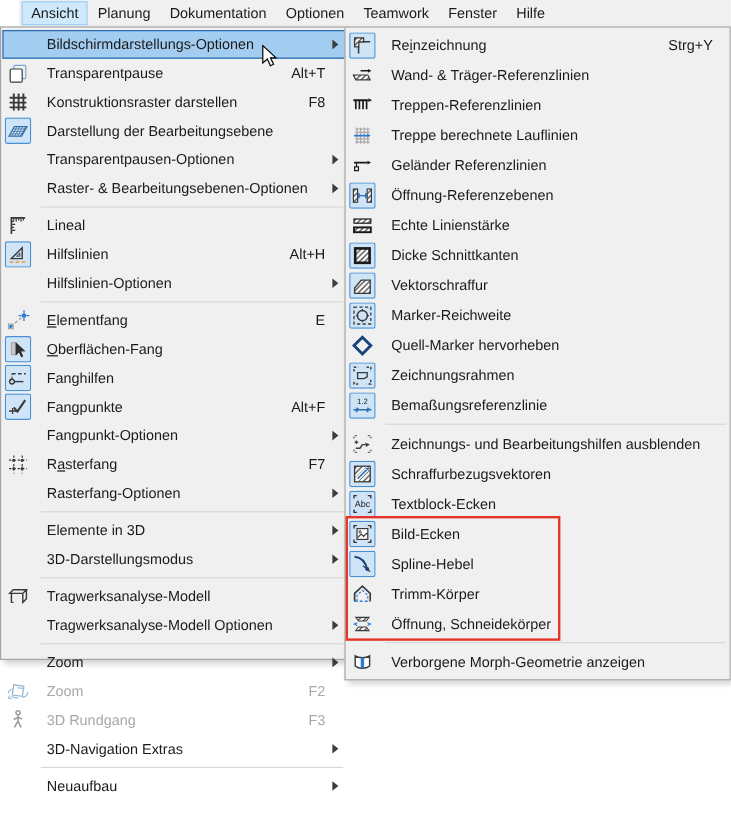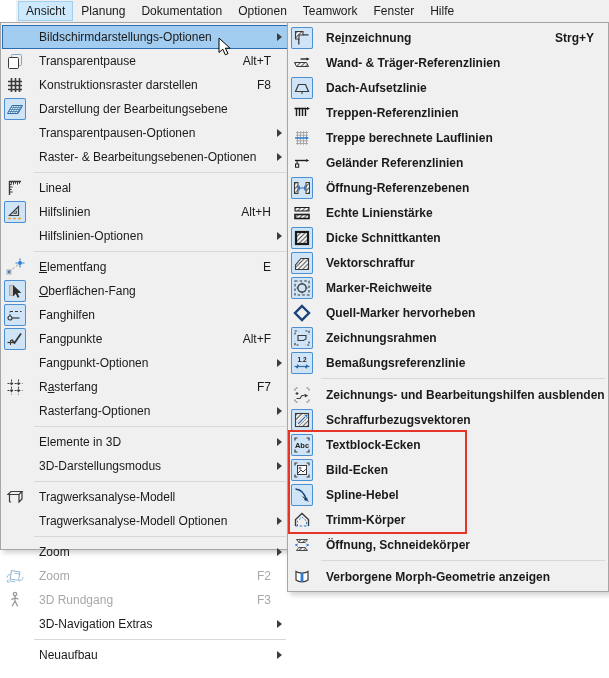--- a/index.html
+++ b/index.html
@@ -35,21 +35,21 @@
   }
   .menu-panel {
     position:absolute; background:var(--menu-bg);
     border:1px solid var(--panel-border);
     box-shadow:3px 3px 5px rgba(0,0,0,.18);
     padding:2px 0; box-sizing:border-box;
   }
   #left-menu { left:0; top:22px; width:290px; height:528px; z-index:4; }
   #submenu   { left:287px; top:22px; width:322px; z-index:5; }
   .menu-row { display:flex; align-items:center; height:24px; padding:0 3px 0 2px; margin:0 1px; }
-  #submenu .menu-row { height:25px;font-weight:bold; }
+  #submenu .menu-row { height:25px; }
   .menu-row.highlighted {
     background:var(--highlight-fill);
     box-shadow:inset 0 0 0 1px var(--highlight-border);
   }
   .icon-cell { flex:0 0 30px; width:30px; display:flex; align-items:center; justify-content:flex-start; }
   .icon-box { width:22px; height:22px; display:flex; align-items:center; justify-content:center; border-radius:2px; }
   .icon-box.toggled { background:var(--toggle-fill); box-shadow:inset 0 0 0 1px var(--toggle-border); }
   .icon-box svg { display:block; }
   .label { margin-right:auto; padding-left:5px; white-space:nowrap; }
   .shortcut { padding:0 10px 0 12px; white-space:nowrap; }
@@ -338,31 +338,20 @@
             <path d="M2.5 9.5 H14.5 L16.5 13.5 H4.5 Z" fill="url(#hatch)" stroke="#3a3a3a" stroke-width="1"></path>
             <path d="M8.5 6 H15" stroke="#1a1a1a" stroke-width="1.3"></path>
             <path d="M14.6 4.4 L17.6 6 L14.6 7.6 Z" fill="#1a1a1a"></path>
           </svg>
         </span>
       </span>
       <span class="label">Wand- &amp; Träger-Referenzlinien</span>
     </div>
     <div class="menu-row">
       <span class="icon-cell">
-        <span class="icon-box toggled">
-          <svg width="20" height="20" viewBox="0 0 20 20">
-            <path d="M3.5 13.5 L6.5 6.5 H13.5 L16.5 13.5 Z" fill="none" stroke="#3a3a3a" stroke-width="1.2"></path>
-            <path d="M10 13.5 v2.5" stroke="#3a3a3a" stroke-width="1.1"></path>
-          </svg>
-        </span>
-      </span>
-      <span class="label">Dach-Aufsetzlinie</span>
-    </div>
-    <div class="menu-row">
-      <span class="icon-cell">
         <span class="icon-box">
           <svg width="20" height="20" viewBox="0 0 20 20">
             <path d="M2.5 5.5 H14" stroke="#1a1a1a" stroke-width="1.6"></path>
             <path d="M4.5 5.5 V13 M7.5 5.5 V13 M10.5 5.5 V13 M13.5 5.5 V13" stroke="#1a1a1a" stroke-width="1.4"></path>
             <path d="M13.5 5.5 H15.2" stroke="#1a1a1a" stroke-width="1.2"></path>
             <path d="M15 3.9 L18 5.5 L15 7.1 Z" fill="#1a1a1a"></path>
           </svg>
         </span>
       </span>
       <span class="label">Treppen-Referenzlinien</span>

